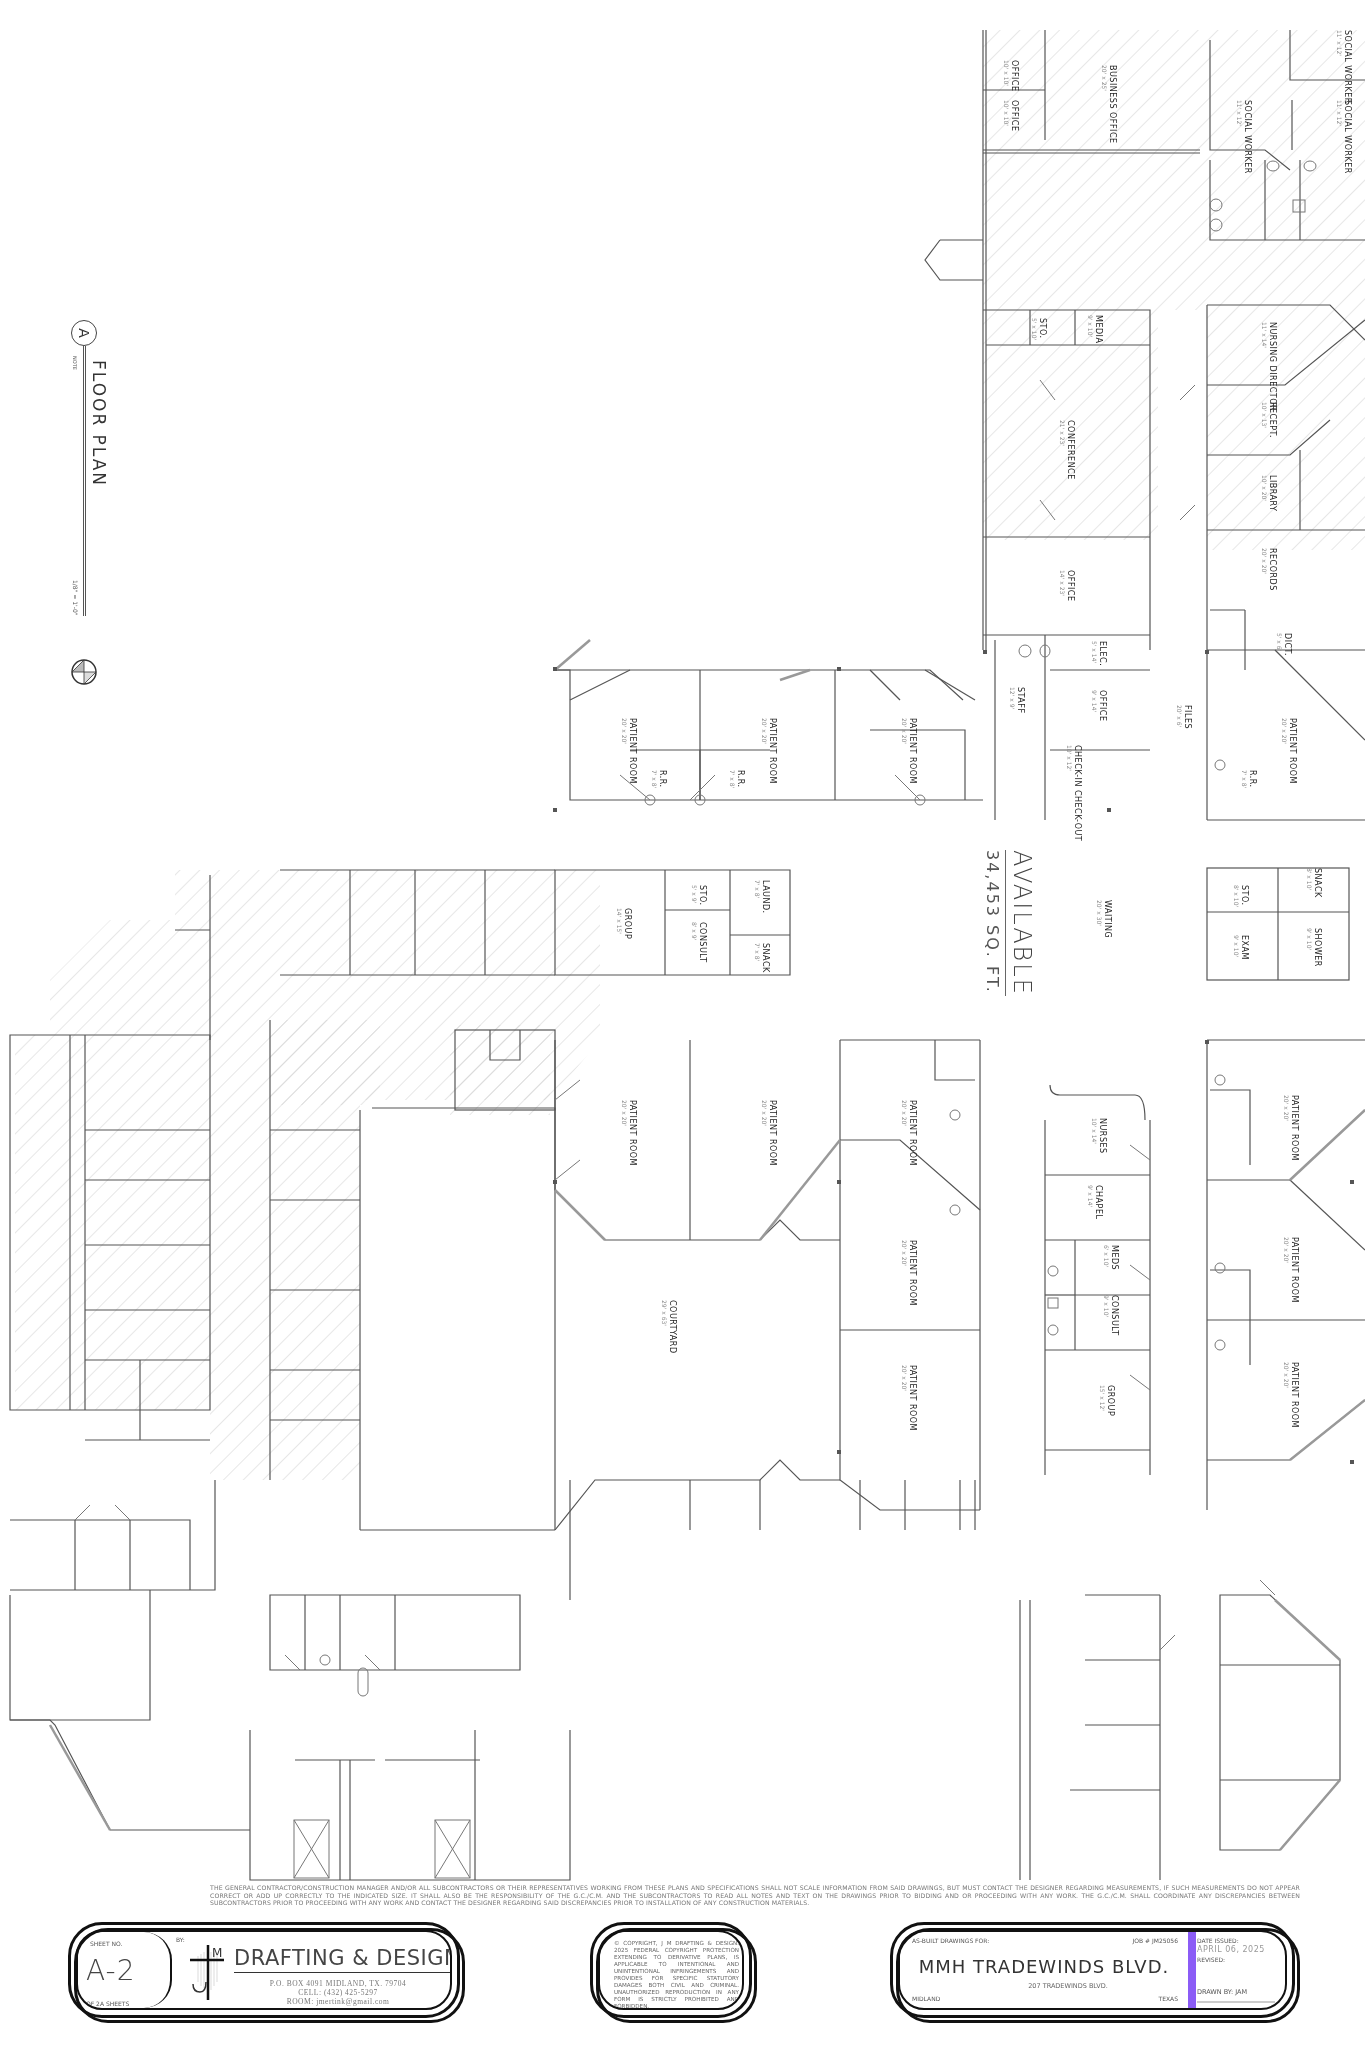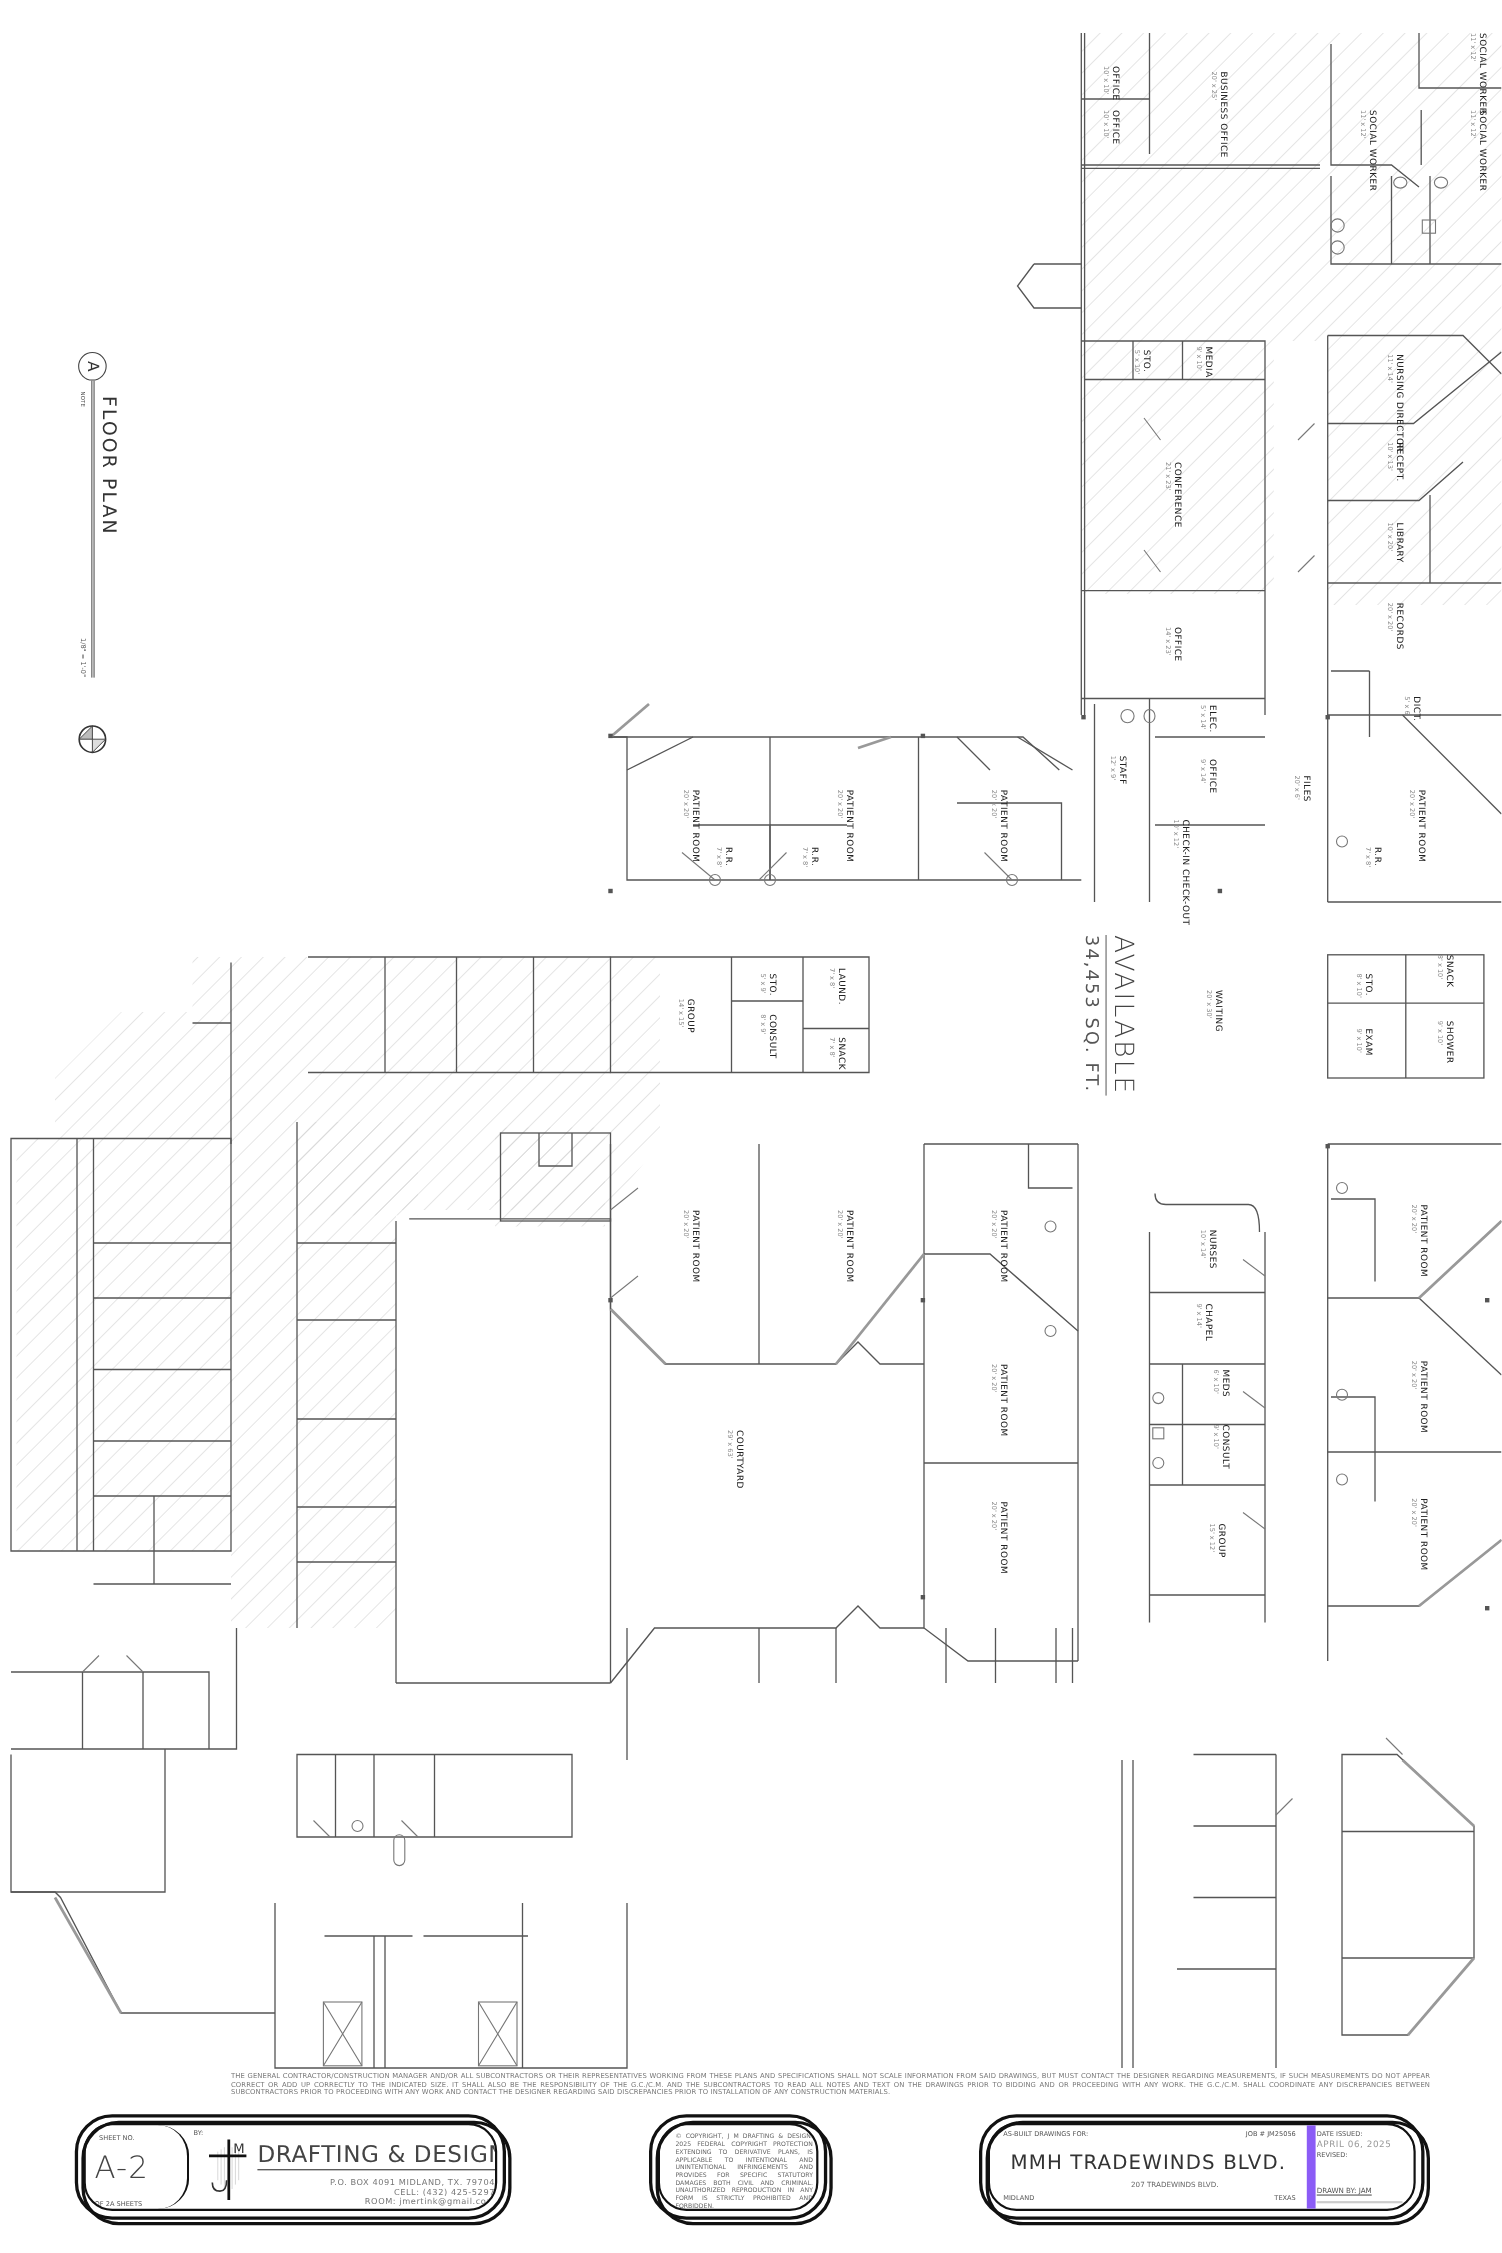--- a/index.html
+++ b/index.html
@@ -24,34 +24,34 @@
   .tb2{left:590px;width:162px;}
   .tb3{left:890px;width:405px;}
   .sheet-cell{position:absolute;left:0;top:0;width:92px;height:100%;border-right:2px solid #111;border-radius:28px;}
   .sheet-cell .lbl{position:absolute;left:12px;top:8px;font-size:6px;color:#555;}
   .sheet-cell .num{position:absolute;left:8px;top:22px;font-size:28px;color:#444;letter-spacing:1px;font-weight:300;}
   .sheet-cell .of{position:absolute;left:8px;top:68px;font-size:6px;color:#555;}
   .firm{position:absolute;left:94px;top:0;right:0;height:100%;}
   .firm .by{position:absolute;left:4px;top:4px;font-size:6px;color:#555;}
   .firm .logo{position:absolute;left:16px;top:10px;width:40px;height:60px;}
   .firm .name{position:absolute;left:62px;top:14px;font-size:21px;color:#444;letter-spacing:0.5px;border-bottom:1.5px solid #333;padding-bottom:2px;white-space:nowrap;}
-  .firm .addr{position:absolute;left:78px;top:47px;width:200px;text-align:right;font-size:7.5px;line-height:9px;color:#777;letter-spacing:0.5px;}
+  .firm .addr{position:absolute;left:66px;top:47px;width:200px;text-align:center;font-size:7.5px;line-height:9px;color:#777;letter-spacing:0.5px;font-family:Liberation Serif, serif;}
   .copy{position:absolute;left:14px;top:8px;width:125px;font-size:5.6px;line-height:7px;color:#666;text-align:justify;text-transform:uppercase;}
   .proj{position:absolute;left:0;top:0;width:288px;height:100%;border-right:8px solid #8b5cf6;}
   .proj .for{position:absolute;left:12px;top:5px;font-size:6px;color:#555;}
   .proj .job{position:absolute;right:10px;top:5px;font-size:6px;color:#555;}
   .proj .title{position:absolute;left:0;right:0;top:24px;text-align:center;font-size:18px;color:#333;letter-spacing:1px;}
   .proj .addr{position:absolute;left:0;right:0;top:50px;text-align:center;font-size:6.5px;color:#666;margin-left:48px;}
   .proj .city{position:absolute;left:12px;bottom:6px;font-size:6px;color:#555;}
   .proj .state{position:absolute;right:10px;bottom:6px;font-size:6px;color:#555;}
   .dates{position:absolute;left:291px;top:0;right:0;height:100%;}
   .dates .l1{position:absolute;left:6px;top:5px;font-size:6px;color:#555;}
   .dates .l2{position:absolute;left:6px;top:13px;font-size:8px;color:#999;letter-spacing:0.5px;}
   .dates .l3{position:absolute;left:6px;top:24px;font-size:6px;color:#555;}
-  .dates .l4{position:absolute;left:6px;bottom:12px;font-size:6.5px;color:#555;text-decoration:underline;}
+  .dates .l4{position:absolute;left:6px;bottom:12px;font-size:6.5px;color:#555;}
   .dates .l5{position:absolute;left:6px;bottom:5px;width:78px;height:2px;background:#ccc;}
 </style>
 </head>
 <body>
 
 <svg id="plan" viewBox="0 0 1365 2048" xmlns="http://www.w3.org/2000/svg">
   <defs>
     <pattern id="hatch" patternUnits="userSpaceOnUse" width="14" height="14" patternTransform="rotate(45)">
       <line x1="0" y1="0" x2="0" y2="14" stroke="#cfcfcf" stroke-width="1"></line>
     </pattern>

